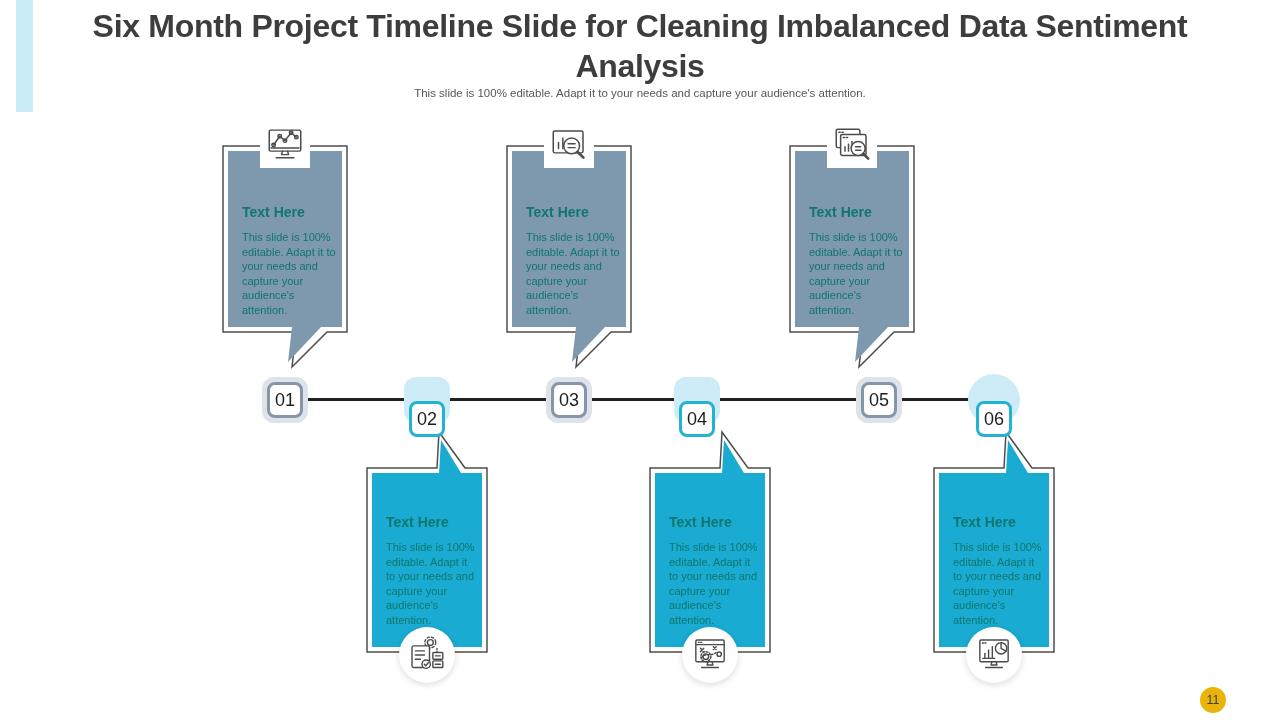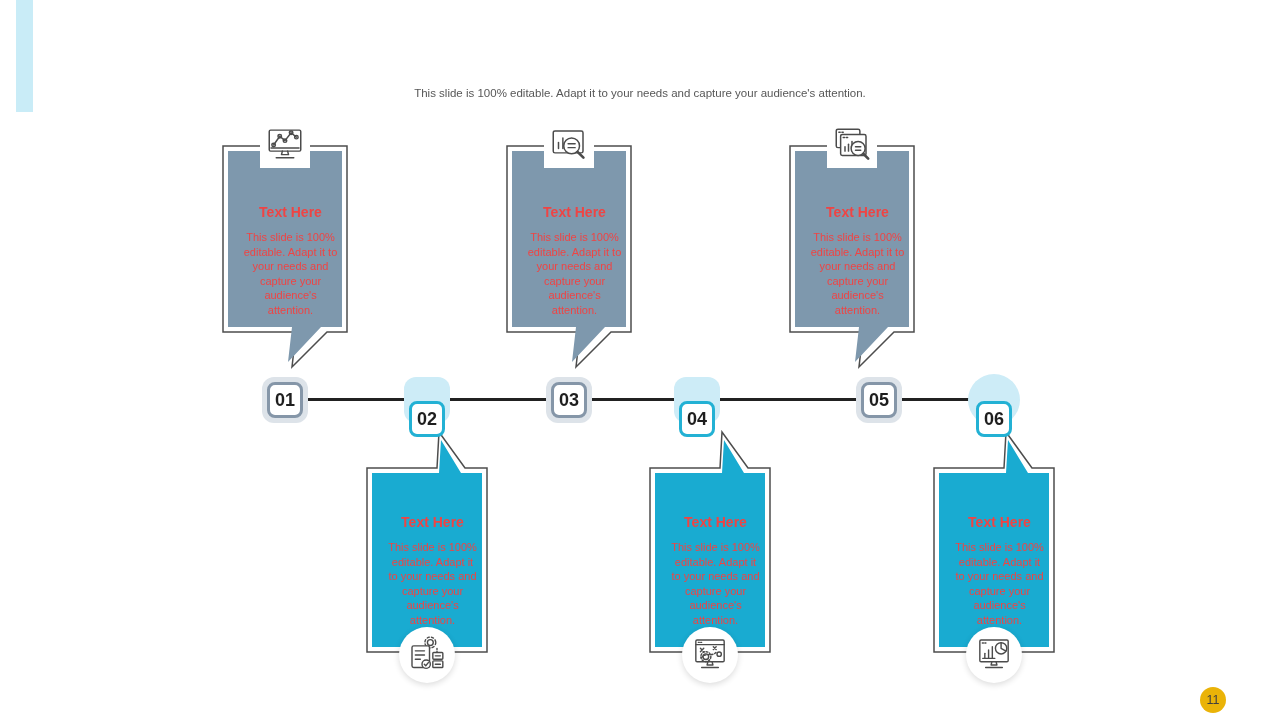--- a/index.html
+++ b/index.html
@@ -19,49 +19,50 @@
   .connector{position:absolute;left:285px;top:398px;width:709px;height:3px;background:#212121;z-index:1;}
 
   
   .node{position:absolute;top:377px;width:46px;height:46px;border-radius:12px;
         display:flex;align-items:center;justify-content:center;z-index:3;}
   .node.gray{background:#dde3e9;}
   .node.cyan{background:#cdecf7;}
   .node.round{width:52px;height:52px;border-radius:50%;top:374px;}
   .node-inner{width:30px;height:30px;border-radius:8px;background:#fff;
         display:flex;align-items:center;justify-content:center;
-        font-size:18px;color:#1e1e1e;border:3px solid #8596a8;font-weight:bold;}
+        font-size:18px;color:#1e1e1e;border:3px solid #8596a8;}
   .node.cyan .node-inner{border-color:#23b1d4;margin-top:38px;}
 
   
   .callout{position:absolute;z-index:2;}
   .callout.top{top:120px;width:126px;height:250px;}
   .callout.bottom{top:430px;width:122px;height:255px;}
   .bubble{position:absolute;left:0;top:0;}
   .co-iconbox{position:absolute;top:1px;left:38px;width:50px;height:47px;background:#fff;
         display:flex;align-items:center;justify-content:center;}
   .co-iconcircle{position:absolute;top:197px;left:33px;width:56px;height:56px;border-radius:50%;
         background:#fff;box-shadow:0 2px 6px rgba(0,0,0,0.14);
         display:flex;align-items:center;justify-content:center;}
-  .co-text{position:absolute;left:20px;right:9px;top:84px;text-align:center;color:#ef4444;}
+  .co-text{position:absolute;left:20px;right:9px;top:84px;text-align:left;color:#0f766e;}
   .co-title{font-size:14px;font-weight:700;margin-bottom:10px;}
   .co-body{font-size:11px;line-height:14.6px;}
   .icon-stroke{stroke:#4b4b4b;fill:none;stroke-width:1.7;stroke-linecap:round;stroke-linejoin:round;}
 
   .page-badge{position:absolute;left:1200px;top:687px;width:26px;height:26px;border-radius:50%;
         background:#eab308;color:#3f3f3f;font-size:12.5px;
         display:flex;align-items:center;justify-content:center;}
 </style>
 </head>
 <body>
 
 <div class="slide">
 
   <div class="accent-bar"></div>
 
+  <div class="slide-title">Six Month Project Timeline Slide for Cleaning Imbalanced Data Sentiment Analysis</div>
   <div class="slide-subtitle">This slide is 100% editable. Adapt it to your needs and capture your audience's attention.</div>
 
   <div class="connector"></div>
 
   <div class="callout top" style="left:222px">
     <svg class="bubble" width="126" height="250" viewBox="0 0 126 250">
       <path d="M1 26 H125 V212 H105 L70 247 L74 212 H1 Z" fill="#ffffff" stroke="#4d4d4d" stroke-width="1.5"></path>
       <path d="M6 31 H120 V207 H99 L66 242 L70 207 H6 Z" fill="#7E98AD"></path>
     </svg>
     <div class="co-iconbox">

